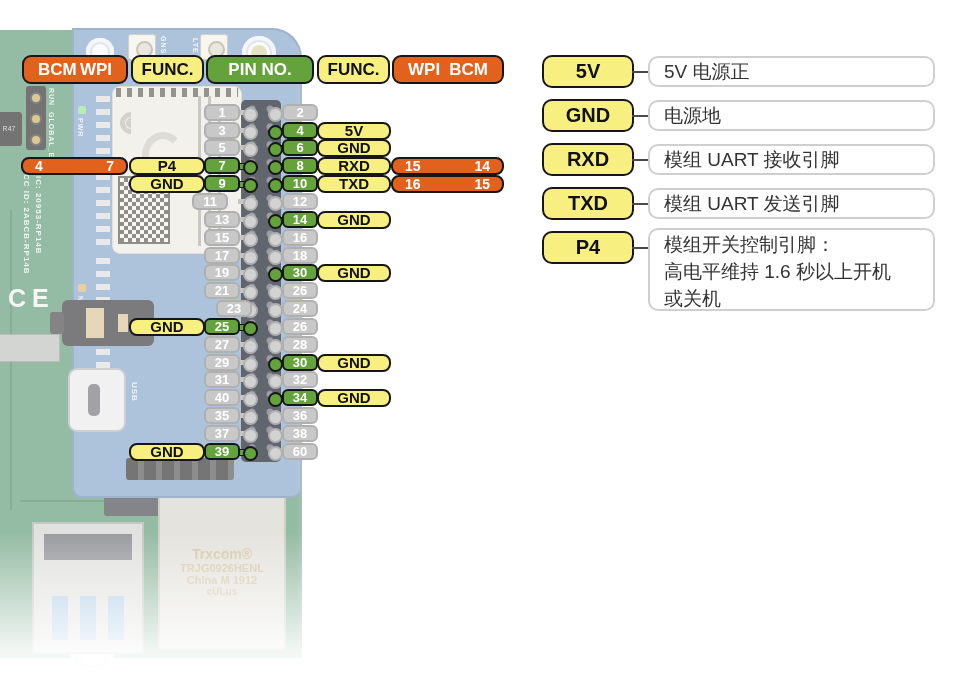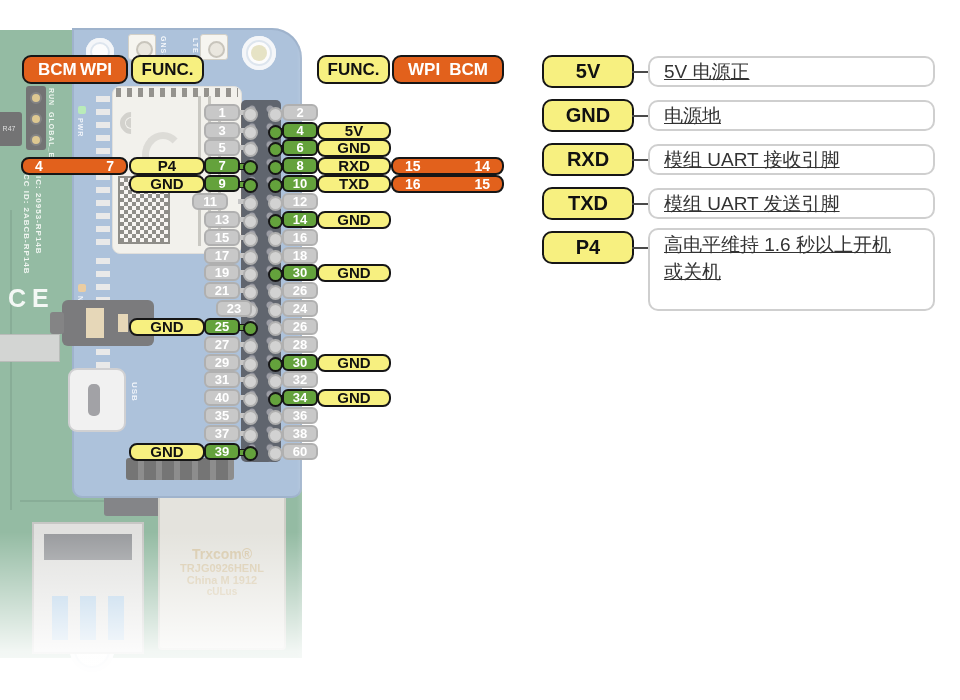--- a/index.html
+++ b/index.html
@@ -67,21 +67,21 @@
   .stem-gray .stem-bar{background:#c6c6c6;}
   .stem-gray .stem-dot{background:#d2d2d2;border-color:#b0b0b0;}
   .stem-green .stem-bar{background:#64a23c;border-top:1px solid #161616;border-bottom:1px solid #161616;}
   .stem-green .stem-dot{background:#64a23c;border-color:#161616;}
 
   
   .lg-key{position:absolute;left:542px;width:92px;height:33px;background:#f7f080;border:2px solid #161616;
           border-radius:10px;font-weight:bold;font-size:20px;line-height:29px;text-align:center;color:#111;box-sizing:border-box;}
   .lg-line{position:absolute;left:632px;width:18px;height:2px;background:#4a4a4a;}
   .lg-box{position:absolute;left:648px;width:287px;background:#fff;border:2px solid #cfcfcf;border-radius:10px;
-          color:#333;font-size:19px;box-sizing:border-box;padding:0 14px;text-decoration:underline;}
+          color:#333;font-size:19px;box-sizing:border-box;padding:0 14px;}
   .lg-box .ln{line-height:27px;}
 </style>
 </head>
 <body>
 
 <div class="stage">
 
   <div class="photo">
     <div class="abs pcb-green"></div>
     <div class="abs trace" style="left:10px;top:210px;width:2px;height:300px;"></div>
@@ -157,20 +157,21 @@
   </div>
   <div class="photo-fade"></div>
 
   <div class="abs strip" style="left:241px;top:100px;width:40px;height:362px;"></div>
 
   <div class="pill hdr-pill hdr-orange" style="left:22px;top:55px;width:106px;">
     <span>BCM</span>
     <span>WPI</span>
   </div>
   <div class="pill hdr-pill hdr-yellow" style="left:131px;top:55px;width:73px;">FUNC.</div>
+  <div class="pill hdr-pill hdr-green" style="left:206px;top:55px;width:108px;">PIN NO.</div>
   <div class="pill hdr-pill hdr-yellow" style="left:317px;top:55px;width:73px;">FUNC.</div>
   <div class="pill hdr-pill hdr-orange" style="left:392px;top:55px;width:112px;">
     <span>WPI</span>
     <span>BCM</span>
   </div>
 
   <div id="rows-layer">
       <div class="stem-gray" style="position: absolute;">
         <div class="stem-bar" style="left: 238px; width: 12px; top: 109.8px;"></div>
         <div class="stem-dot" style="left: 243px; top: 106.8px;"></div>
@@ -414,17 +415,18 @@
         <div class="ln">模组 UART 接收引脚</div>
       </div>
       <div class="lg-key" style="top: 187px;">TXD</div>
       <div class="lg-line" style="top: 203px;"></div>
       <div class="lg-box" style="top: 188px; height: 31px; line-height: 27px;">
         <div class="ln">模组 UART 发送引脚</div>
       </div>
       <div class="lg-key" style="top: 231px;">P4</div>
       <div class="lg-line" style="top: 247px;"></div>
       <div class="lg-box" style="top: 228px; height: 83px; padding-top: 1px;">
+        <div class="ln">模组开关控制引脚：</div>
         <div class="ln">高电平维持 1.6 秒以上开机</div>
         <div class="ln">或关机</div>
       </div>
     </div>
 </div>
 
 </body></html>

